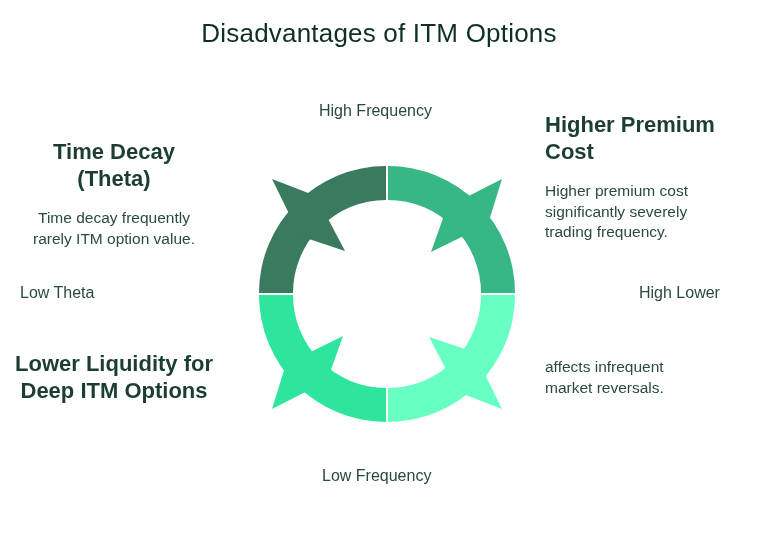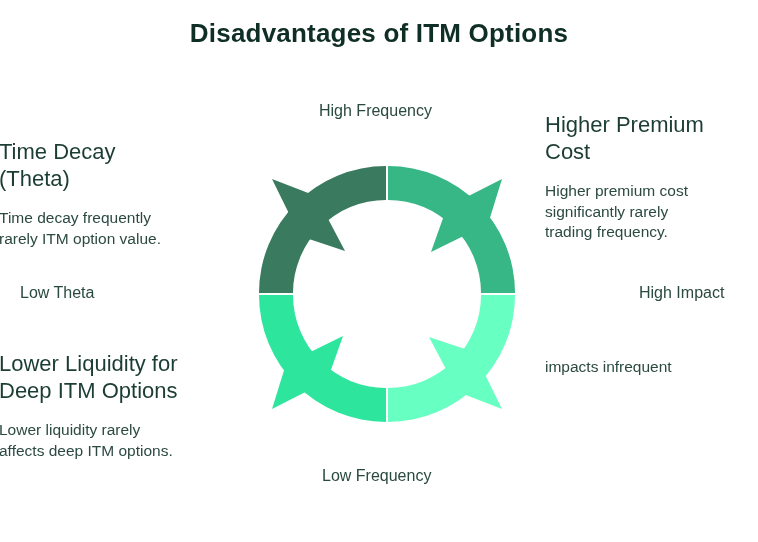--- a/index.html
+++ b/index.html
@@ -1,24 +1,24 @@
 <!DOCTYPE html>
 <html><head>
 <meta charset="utf-8">
 <style>
   html, body { margin: 0; padding: 0; background: #ffffff; }
   body { width: 758px; height: 542px; position: relative; overflow: hidden;
          font-family: "Liberation Sans", "DejaVu Sans", sans-serif; color: #1f3a33; }
   .title { position: absolute; top: 18px; left: 0; width: 758px; text-align: center;
-           font-size: 26px; font-weight: bold; color: #0f2e25; letter-spacing: 0.2px; }
+           font-size: 26px; font-weight: normal; color: #0f2e25; letter-spacing: 0.2px; }
   .axis { position: absolute; font-size: 16px; color: #2a4a40; white-space: nowrap; }
   .card { position: absolute; }
-  .card h2 { margin: 0; font-weight: normal; font-size: 22px; line-height: 27px; color: #1c3d34; }
+  .card h2 { margin: 0; font-weight: bold; font-size: 22px; line-height: 27px; color: #1c3d34; }
   .card p { margin: 16px 0 0 0; font-size: 15.5px; line-height: 20.5px; color: #2c4a42; }
-  .right { text-align: left; }
+  .right { text-align: center; }
   svg.ring { position: absolute; left: 0; top: 0; }
 </style>
 </head>
 <body>
 
 <div class="title">Disadvantages of ITM Options</div>
 
 <svg class="ring" width="758" height="542" viewBox="0 0 758 542">
 
   <g>
@@ -41,53 +41,50 @@
     <polygon points="502,409 458,392 429,337 474,352" fill="#68ffc2"></polygon>
   </g>
 
   <line x1="387" y1="164" x2="387" y2="424" stroke="#ffffff" stroke-width="2"></line>
   <line x1="257" y1="294" x2="517" y2="294" stroke="#ffffff" stroke-width="2"></line>
 </svg>
 
 <div class="axis" style="left:319px; top:102px;">High Frequency</div>
 <div class="axis" style="left:322px; top:467px;">Low Frequency</div>
 <div class="axis" style="left:20px; top:284px;">Low Theta</div>
-<div class="axis" style="left:639px; top:284px;">High Impact</div>
+<div class="axis" style="left:639px; top:284px;">High Lower</div>
 
 <div class="card right" style="right:529px; top:138px; width:230px;">
   <h2>
     <div>Time Decay</div>
     <div>(Theta)</div>
   </h2>
   <p>
     <span style="display:block">Time decay frequently</span>
     <span style="display:block">rarely ITM option value.</span>
   </p>
 </div>
 
 <div class="card" style="left:545px; top:111px; width:210px;">
   <h2>
     <div>Higher Premium</div>
     <div>Cost</div>
   </h2>
   <p>
     <span style="display:block">Higher premium cost</span>
-    <span style="display:block">significantly rarely</span>
+    <span style="display:block">significantly severely</span>
     <span style="display:block">trading frequency.</span>
   </p>
 </div>
 
 <div class="card right" style="right:529px; top:350px; width:230px;">
   <h2>
     <div>Lower Liquidity for</div>
     <div>Deep ITM Options</div>
   </h2>
-  <p>
-    <span style="display:block">Lower liquidity rarely</span>
-    <span style="display:block">affects deep ITM options.</span>
-  </p>
 </div>
 
 <div class="card" style="left:545px; top:341px; width:210px;">
   <p>
-    <span style="display:block">impacts infrequent</span>
+    <span style="display:block">affects infrequent</span>
+    <span style="display:block">market reversals.</span>
   </p>
 </div>
 
 </body></html>

